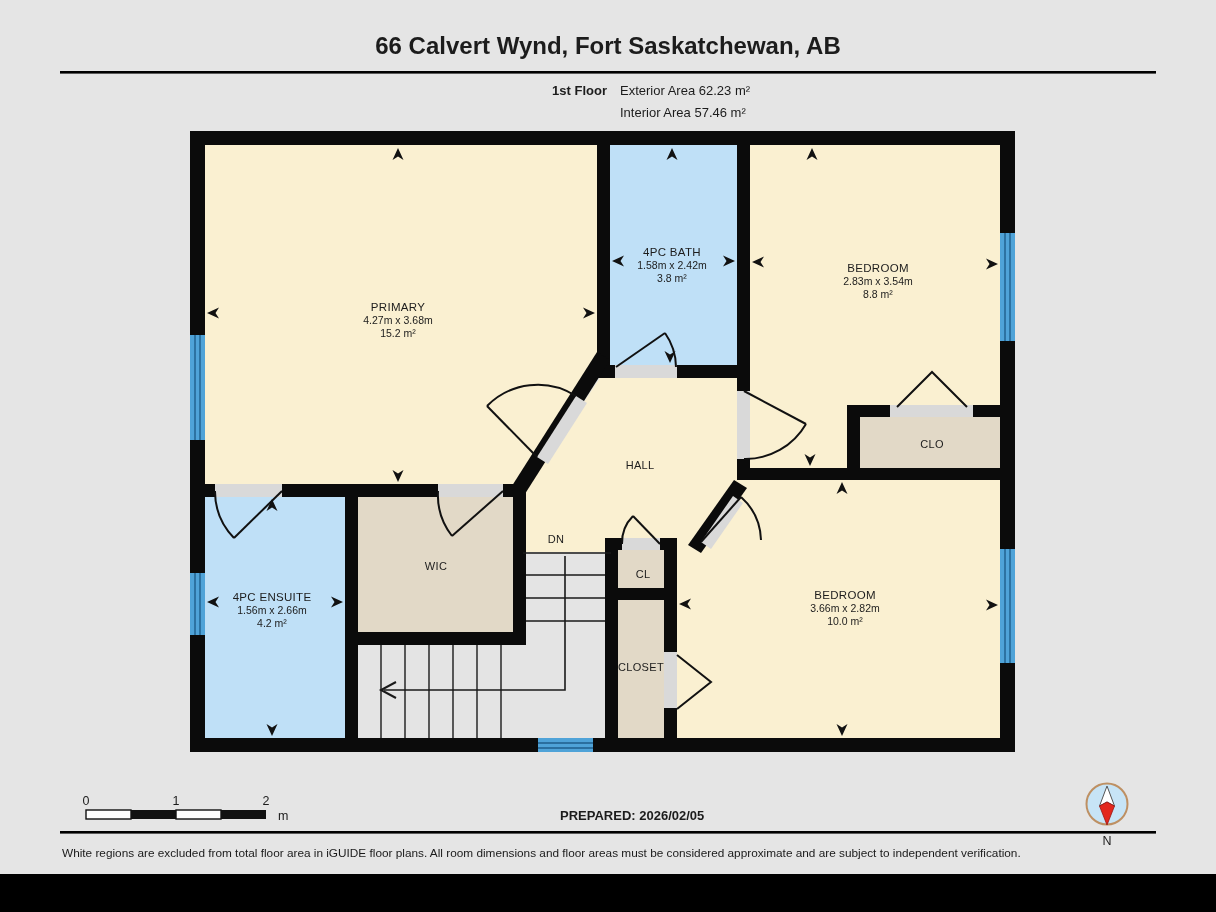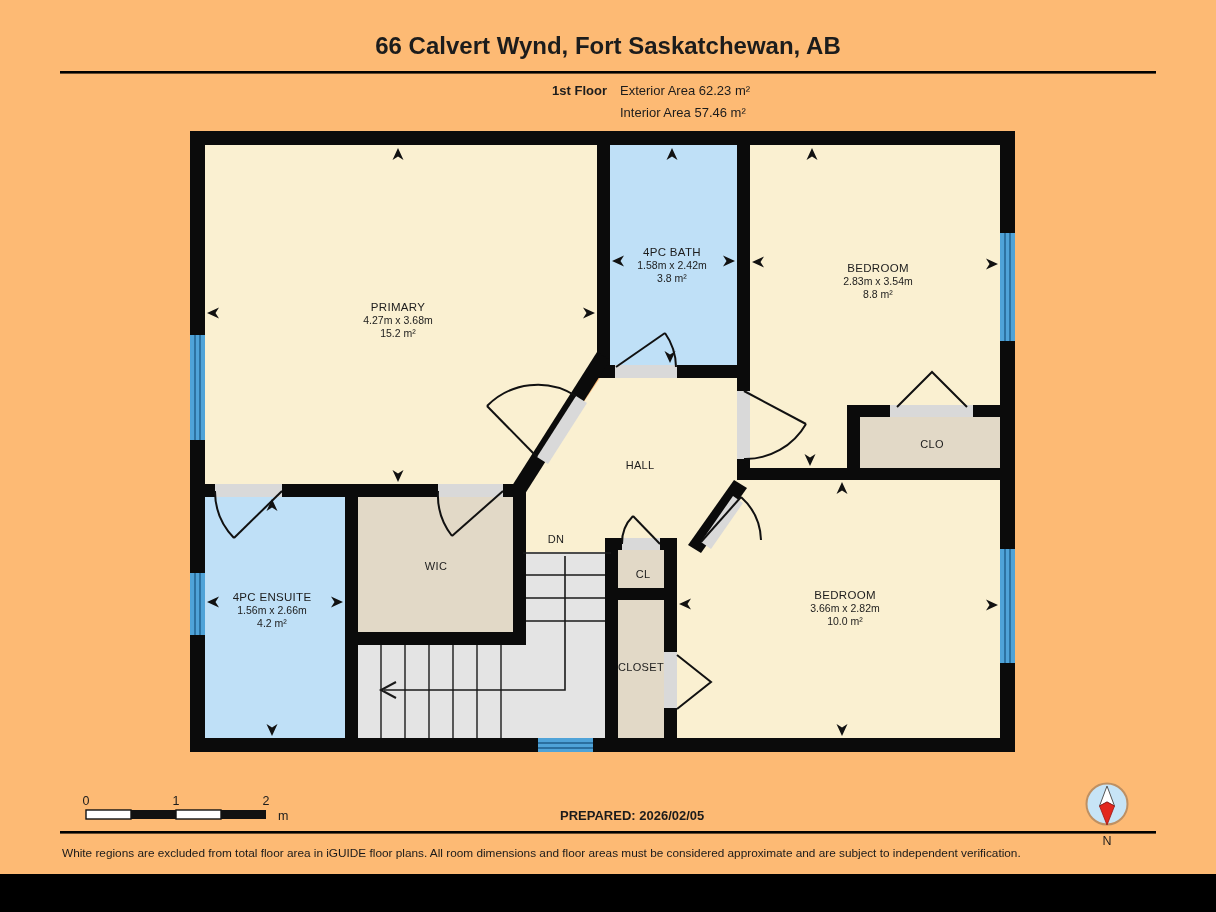--- a/index.html
+++ b/index.html
@@ -1,16 +1,16 @@
 <!DOCTYPE html>
 <html><head>
 <meta charset="utf-8">
 <style>
   html,body{margin:0;padding:0;background:#888;}
-  #page{position:relative;width:1216px;height:912px;background:#fdba74;overflow:hidden;
+  #page{position:relative;width:1216px;height:912px;background:#e5e5e5;overflow:hidden;
         font-family:"Liberation Sans",sans-serif;}
   svg{position:absolute;left:0;top:0;}
   text{font-family:"Liberation Sans",sans-serif;fill:#1c1c1c;}
   .title{font-size:24px;font-weight:bold;}
   .sub-b{font-size:13px;font-weight:bold;}
   .sub{font-size:13px;}
   .room-name{font-size:11.5px;letter-spacing:.3px;}
   .room-dim{font-size:10.5px;}
   .small-label{font-size:11px;letter-spacing:.3px;}
   .scale-num{font-size:12.5px;}

